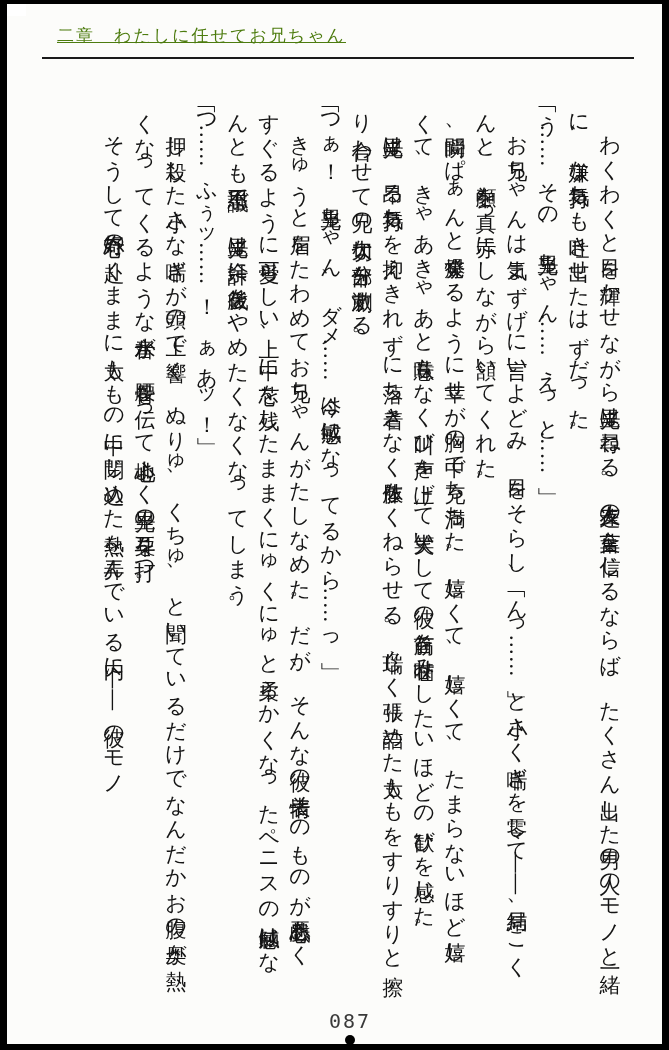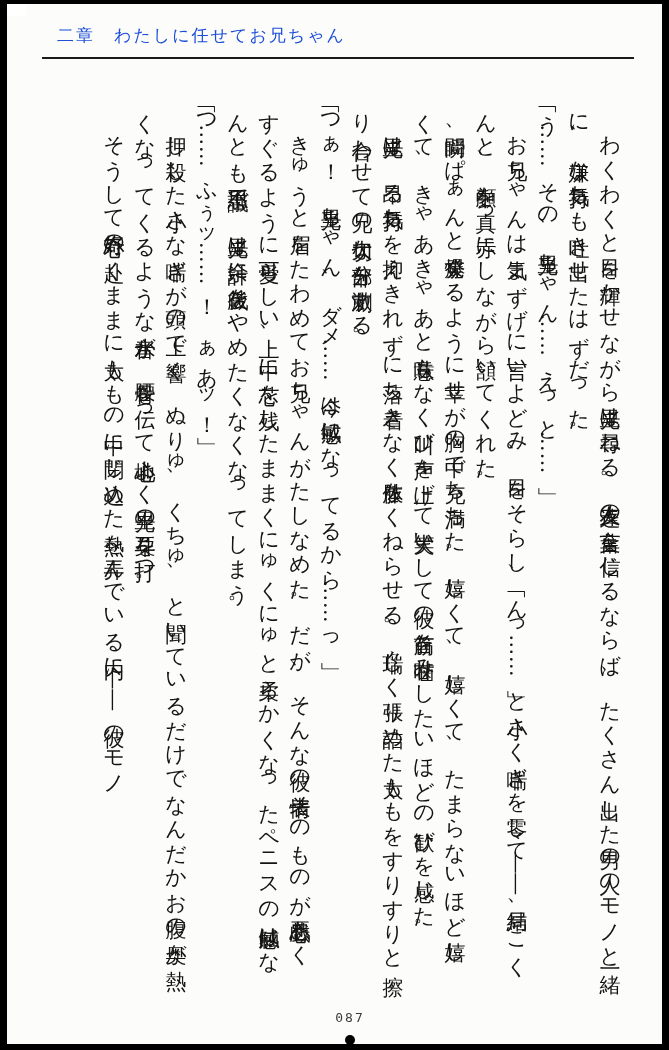--- a/index.html
+++ b/index.html
@@ -14,43 +14,44 @@
     font-family:"DejaVu Serif","Liberation Serif",serif;
     color:#151515;
   }
   .notch{
     position:absolute;left:-7px;top:-4px;width:26px;height:16px;
     background:#fff;
   }
   .running-head{
     position:absolute;left:50px;top:20px;
     font-family:"DejaVu Sans","Liberation Sans",sans-serif;
-    font-size:17px;letter-spacing:2px;color:#1d4ed8;
+    font-size:17px;letter-spacing:2px;color:#4d7c0f;
     white-space:nowrap;
+    text-decoration:underline;
   }
   .head-rule{
     position:absolute;left:35px;top:53px;width:592px;height:2px;
     background:#1a1a1a;
   }
   .text-block{
     position:absolute;top:95px;right:37px;
     width:558px;height:870px;
     writing-mode:vertical-rl;
     text-orientation:mixed;
     font-size:21px;
     letter-spacing:0.6px;
     line-height:31px;
     color:#141414;
   }
   .text-block p{margin:0;padding:0;}
   .page-number{
     position:absolute;left:343px;top:1007px;
     transform:translateX(-50%);
     font-family:"DejaVu Sans Mono","Liberation Mono",monospace;
-    font-size:13px;line-height:1;letter-spacing:2px;color:#3a3a3a;
+    font-size:20px;line-height:1;letter-spacing:2px;color:#3a3a3a;
   }
   .center-mark{
     position:absolute;left:343px;top:1031px;
     transform:translateX(-50%);
     width:10px;height:10px;border-radius:50%;
     background:#000;
   }
   .center-mark::after{
     content:"";
     position:absolute;left:4px;top:9px;width:2px;height:9px;

